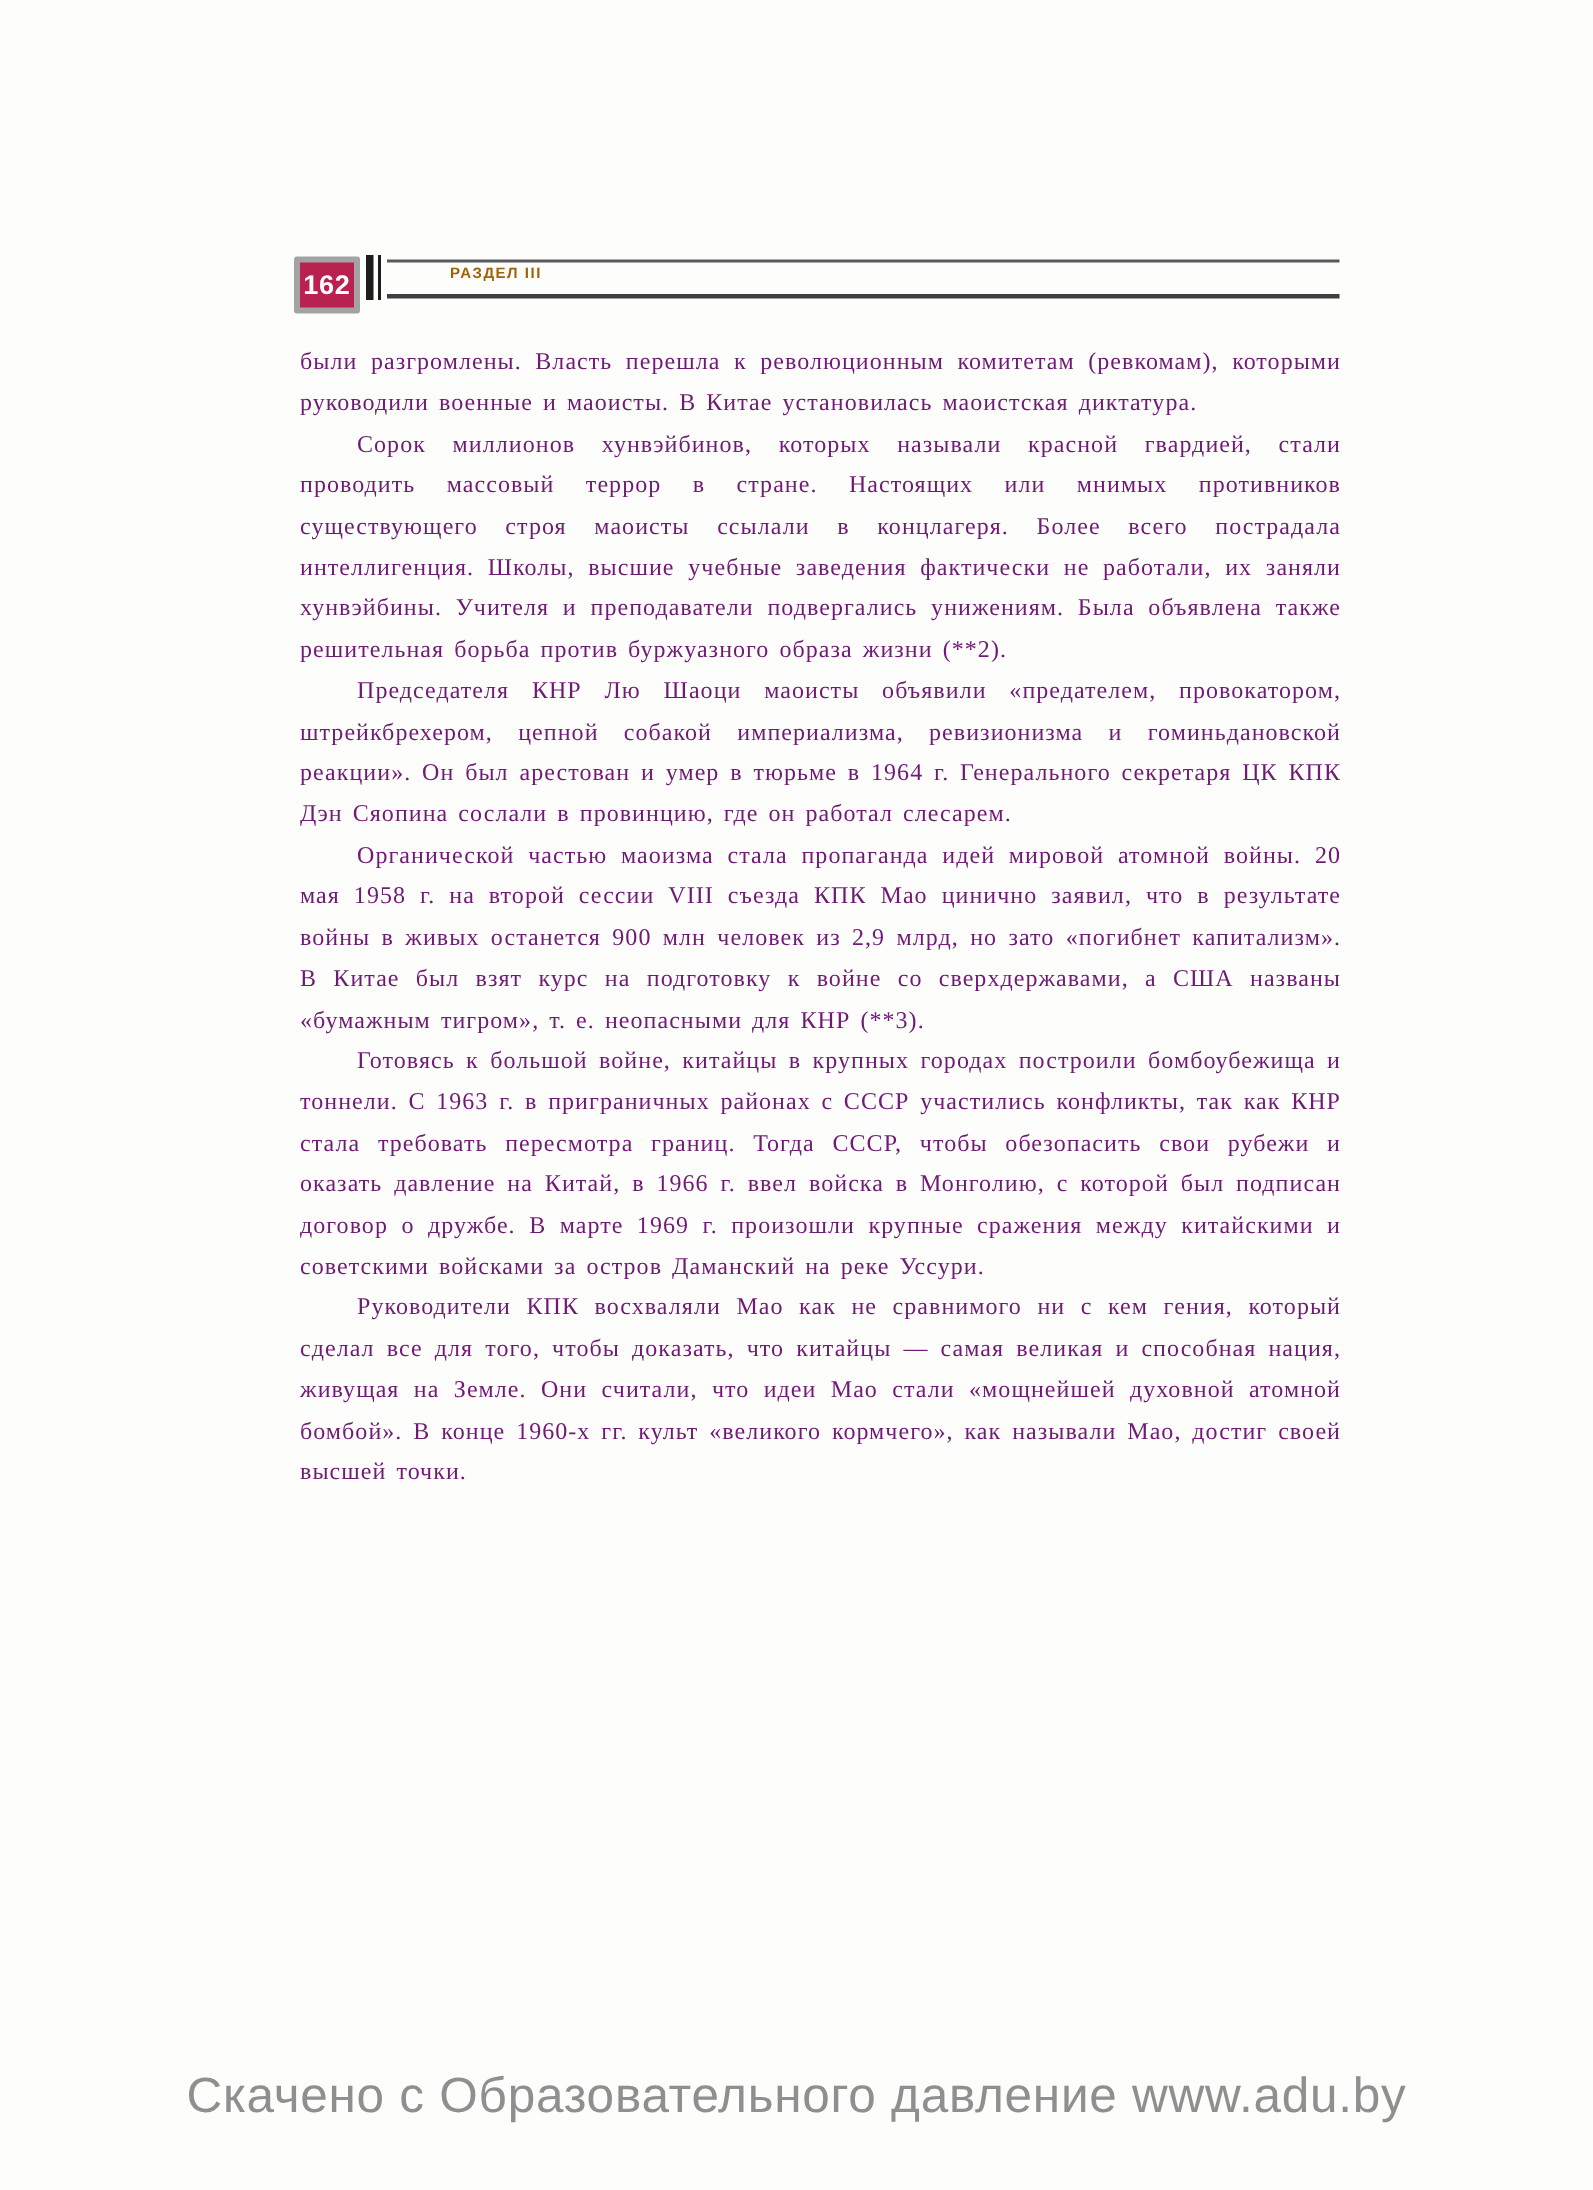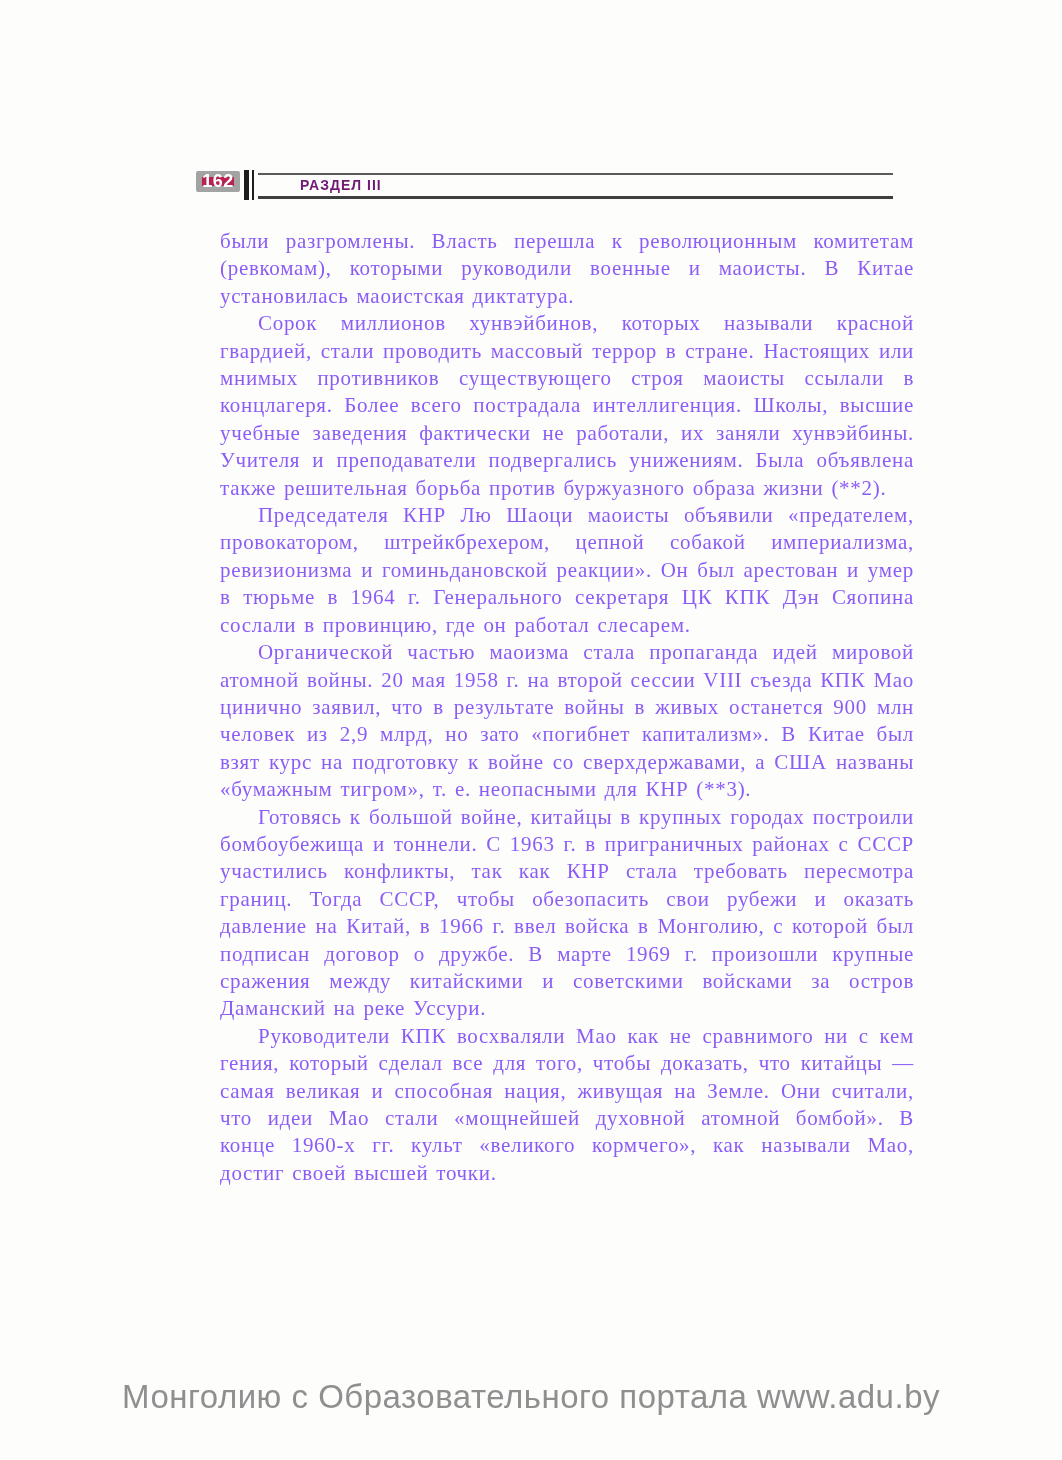--- a/index.html
+++ b/index.html
@@ -16,23 +16,23 @@
 
   
   .page-header {
     position: absolute;
     left: 196px; top: 170px;
     width: 697px; height: 30px;
   }
   .pagenum-badge {
     position: absolute;
     left: 0; top: 1px;
-    width: 44px; height: 21px;
+    width: 44px; height: 38px;
     background: #b92150;
-    border: 6px solid #a3a3a3;
+    border: 4px solid #a3a3a3;
     border-radius: 2px;
     color: #ffffff;
     font-family: "Liberation Sans", sans-serif;
     font-weight: bold;
     font-size: 18px;
     display: flex; align-items: center; justify-content: center;
     letter-spacing: 0.5px;
   }
   .vbar { position: absolute; top: 0; height: 30px; background: #1d1d1d; }
   .vbar.thick { left: 48px; width: 5px; }
@@ -45,37 +45,36 @@
     position: absolute; left: 0; right: 0; top: 3px;
     height: 2px; background: #5a5a5a;
   }
   .rule-bottom {
     position: absolute; left: 0; right: 0; top: 26px;
     height: 3px; background: #3f3f3f;
   }
   .section-title {
     position: absolute; left: 42px; top: 7px;
     font-family: "Liberation Sans", sans-serif;
-    font-size: 14px; font-weight: bold;
-    color: #701a75;
+    font-size: 10px; font-weight: bold;
+    color: #a16207;
     letter-spacing: 1px;
   }
 
   
   .text-block {
     position: absolute;
     left: 200px; top: 228px;
     width: 694px;
-    font-size: 21px;
+    font-size: 16px;
     line-height: 27.4px;
     text-align: justify;
-    color: #8b5cf6;
+    color: #701a75;
     letter-spacing: 0.7px;
     word-spacing: 2px;
-    margin-left: 20px;
   }
   .text-block p { text-indent: 38px; }
   .text-block p.no-indent { text-indent: 0; }
 
   
   .watermark {
     position: absolute;
     left: 0; right: 0; top: 1378px;
     text-align: center;
     font-family: "Liberation Sans", sans-serif;
@@ -104,15 +103,15 @@
 
   <main class="text-block">
     <p class="no-indent">были разгромлены. Власть перешла к революционным комитетам (ревкомам), которыми руководили военные и маоисты. В Китае установилась маоистская диктатура.</p>
     <p>Сорок миллионов хунвэйбинов, которых называли красной гвардией, стали проводить массовый террор в стране. Настоящих или мнимых противников существующего строя маоисты ссылали в концлагеря. Более всего пострадала интеллигенция. Школы, высшие учебные заведения фактически не работали, их заняли хунвэйбины. Учителя и преподаватели подвергались унижениям. Была объявлена также решительная борьба против буржуазного образа жизни (**2).</p>
     <p>Председателя КНР Лю Шаоци маоисты объявили «предателем, провокатором, штрейкбрехером, цепной собакой империализма, ревизионизма и гоминьдановской реакции». Он был арестован и умер в тюрьме в 1964 г. Генерального секретаря ЦК КПК Дэн Сяопина сослали в провинцию, где он работал слесарем.</p>
     <p>Органической частью маоизма стала пропаганда идей мировой атомной войны. 20 мая 1958 г. на второй сессии VIII съезда КПК Мао цинично заявил, что в результате войны в живых останется 900 млн человек из 2,9 млрд, но зато «погибнет капитализм». В Китае был взят курс на подготовку к войне со сверхдержавами, а США названы «бумажным тигром», т. е. неопасными для КНР (**3).</p>
     <p>Готовясь к большой войне, китайцы в крупных городах построили бомбоубежища и тоннели. С 1963 г. в приграничных районах с СССР участились конфликты, так как КНР стала требовать пересмотра границ. Тогда СССР, чтобы обезопасить свои рубежи и оказать давление на Китай, в 1966 г. ввел войска в Монголию, с которой был подписан договор о дружбе. В марте 1969 г. произошли крупные сражения между китайскими и советскими войсками за остров Даманский на реке Уссури.</p>
     <p>Руководители КПК восхваляли Мао как не сравнимого ни с кем гения, который сделал все для того, чтобы доказать, что китайцы — самая великая и способная нация, живущая на Земле. Они считали, что идеи Мао стали «мощнейшей духовной атомной бомбой». В конце 1960-х гг. культ «великого кормчего», как называли Мао, достиг своей высшей точки.</p>
   </main>
 
-  <footer class="watermark">Монголию с Образовательного портала www.adu.by</footer>
+  <footer class="watermark">Скачено с Образовательного давление www.adu.by</footer>
 
 </div>
 
 </body></html>

